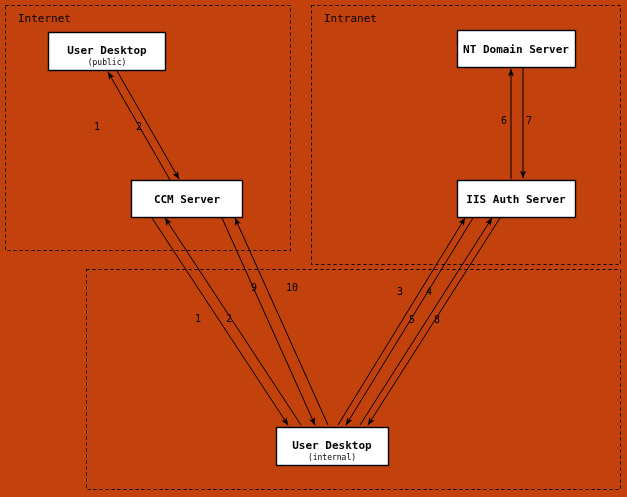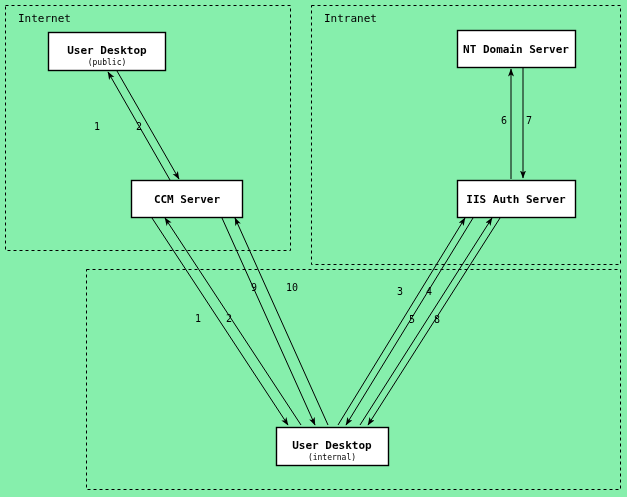--- a/index.html
+++ b/index.html
@@ -5,21 +5,21 @@
 <style>
   html, body {
     margin: 0;
     padding: 0;
     background: #ffffff;
   }
   #diagram-root {
     position: relative;
     width: 627px;
     height: 497px;
-    background: #86efac;
+    background: #c2410c;
     font-family: "DejaVu Sans Mono", monospace;
     overflow: hidden;
   }
   #diagram-svg {
     position: absolute;
     left: 0;
     top: 0;
     width: 627px;
     height: 497px;
   }

